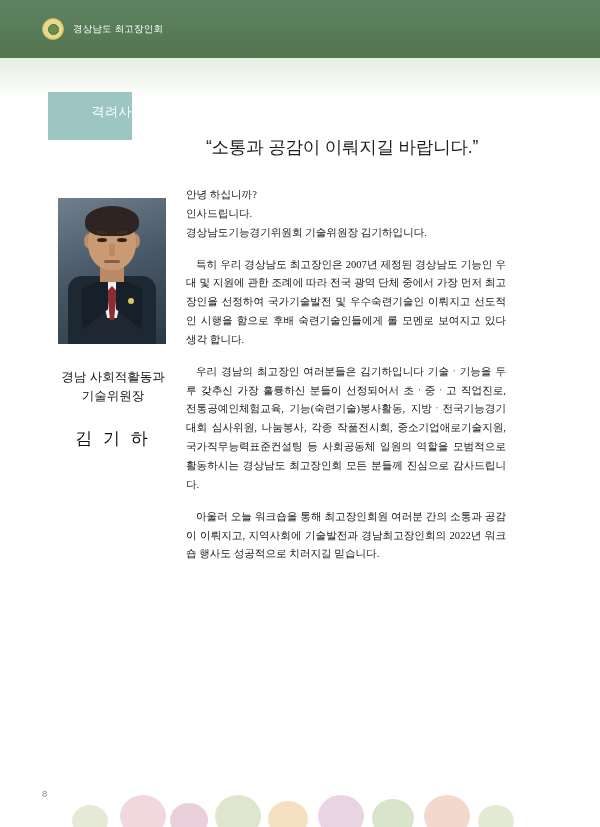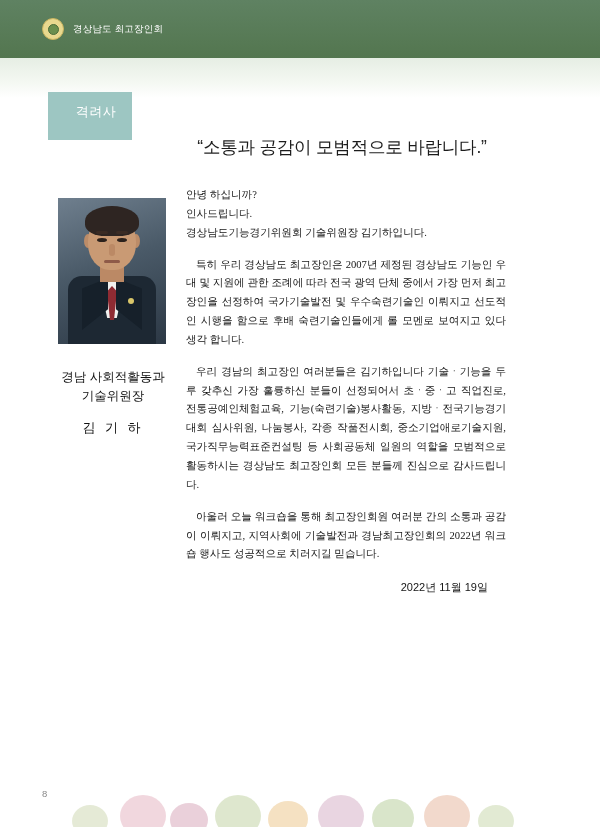--- a/index.html
+++ b/index.html
@@ -105,21 +105,21 @@
   
   .section-chip {
     position: absolute;
     top: 92px;
     left: 48px;
     width: 84px;
     height: 48px;
     background: #9dc6c2;
     display: flex;
     align-items: flex-start;
-    justify-content: center;
+    justify-content: flex-end;
     z-index: 4;
   }
   .section-chip span {
     color: #ffffff;
     font-size: 13px;
     margin: 11px 0 0 12px;
     letter-spacing: 0.5px;
   }
 
   
@@ -218,22 +218,22 @@
     text-align: center;
     z-index: 3;
   }
   .sig-org {
     font-size: 12.5px;
     color: #111;
     line-height: 1.55;
     white-space: pre-line;
   }
   .sig-name {
-    margin-top: 12px;
-    font-size: 13px;
+    margin-top: 20px;
+    font-size: 17px;
     color: #111;
     letter-spacing: 3px;
   }
 
   
   .body-col {
     position: absolute;
     top: 186px;
     left: 186px;
     width: 320px;
@@ -296,21 +296,21 @@
 
 <div class="header-bar">
   <div class="header-emblem"></div>
   <div class="header-title">경상남도 최고장인회</div>
 </div>
 
 <div class="section-chip">
   <span>격려사</span>
 </div>
 
-<div class="headline">“소통과 공감이 모범적으로 바랍니다.”</div>
+<div class="headline">“소통과 공감이 이뤄지길 바랍니다.”</div>
 
 <div class="portrait-wrap">
   <div class="portrait-bg"></div>
   <div class="p-suit"></div>
   <div class="p-shirt"></div>
   <div class="p-tie"></div>
   <div class="p-lapel-l"></div>
   <div class="p-lapel-r"></div>
   <div class="p-badge"></div>
   <div class="p-neck"></div>
@@ -332,21 +332,20 @@
   <div class="sig-name">김 기 하</div>
 </div>
 
 <div class="body-col">
   <p class="para no-indent">안녕 하십니까?
 인사드립니다.
 경상남도기능경기위원회 기술위원장 김기하입니다.</p>
   <p class="para indent">특히 우리 경상남도 최고장인은 2007년 제정된 경상남도 기능인 우대 및 지원에 관한 조례에 따라 전국 광역 단체 중에서 가장 먼저 최고장인을 선정하여 국가기술발전 및 우수숙련기술인 이뤄지고 선도적인 시행을 함으로 후배 숙련기술인들에게 롤 모멘로 보여지고 있다 생각 합니다.</p>
   <p class="para indent">우리 경남의 최고장인 여러분들은 김기하입니다 기술ㆍ기능을 두루 갖추신 가장 훌륭하신 분들이 선정되어서 초ㆍ중ㆍ고 직업진로, 전통공예인체험교육, 기능(숙련기술)봉사활동, 지방ㆍ전국기능경기대회 심사위원, 나눔봉사, 각종 작품전시회, 중소기업애로기술지원, 국가직무능력표준컨설팅 등 사회공동체 일원의 역할을 모범적으로 활동하시는 경상남도 최고장인회 모든 분들께 진심으로 감사드립니다.</p>
   <p class="para indent">아울러 오늘 워크숍을 통해 최고장인회원 여러분 간의 소통과 공감이 이뤄지고, 지역사회에 기술발전과 경남최고장인회의 2022년 워크숍 행사도 성공적으로 치러지길 믿습니다.</p>
-  <div class="date-line">2022년 11월 19일</div>
 </div>
 
 <div class="page-number">8</div>
 <div class="footer-flowers">
   <div class="flower" style="left:120px;background:#e6b7c2;"></div>
   <div class="flower" style="left:170px;background:#d9a9bb;width:38px;height:34px;"></div>
   <div class="flower" style="left:215px;background:#c3d3a6;"></div>
   <div class="flower" style="left:268px;background:#edc98f;width:40px;height:36px;"></div>
   <div class="flower" style="left:318px;background:#d7b3c9;"></div>
   <div class="flower" style="left:372px;background:#b9cf9f;width:42px;height:38px;"></div>

